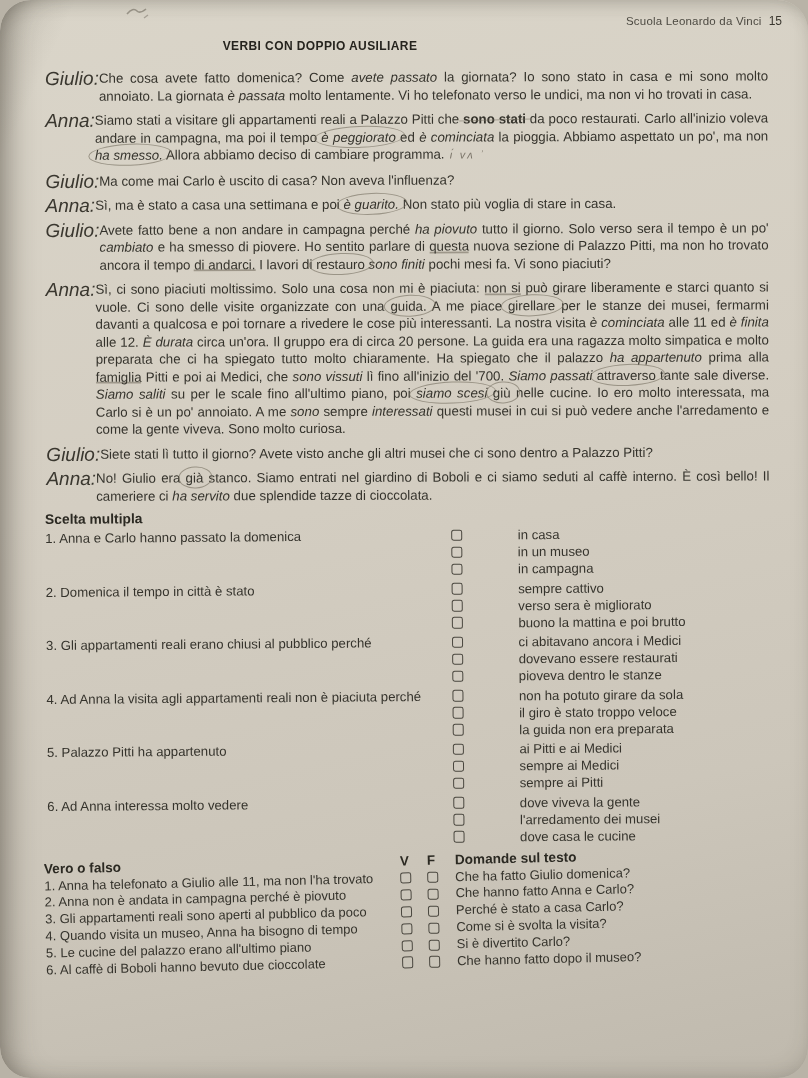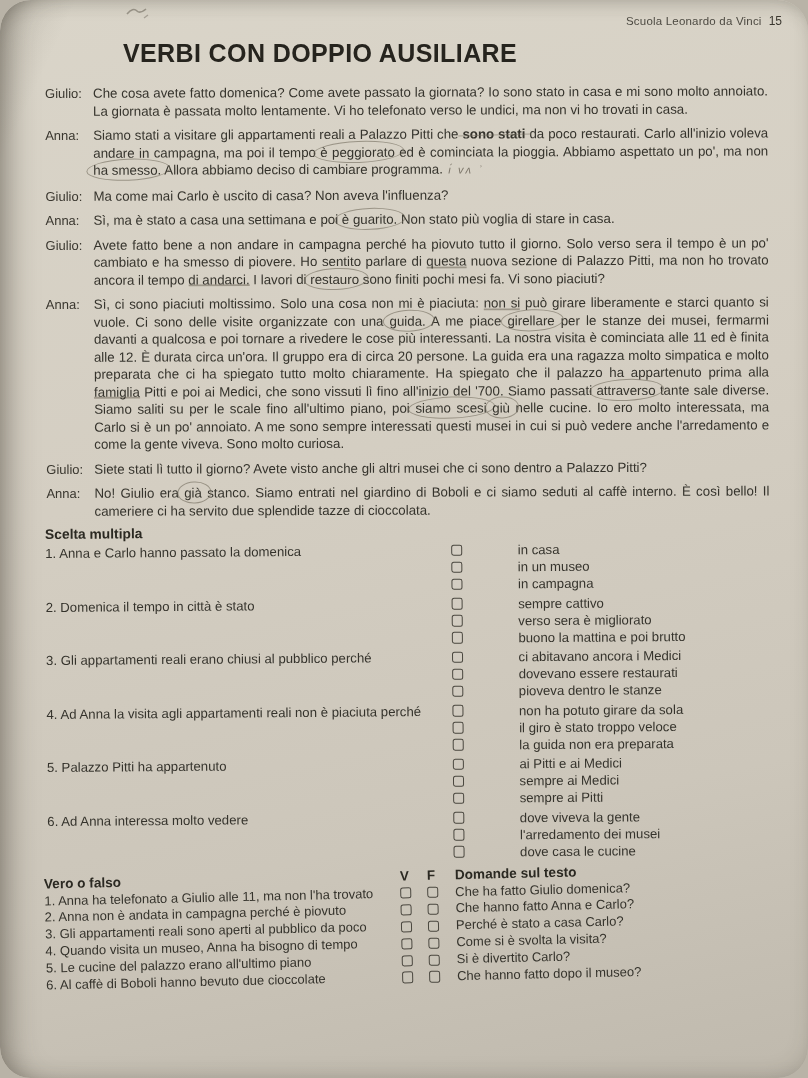--- a/index.html
+++ b/index.html
@@ -17,28 +17,28 @@
                 inset -6px -10px 24px -14px rgba(55,50,40,.25);
     border-radius: 31px;
   }
   .content{position:relative;padding:14px 40px 0 45px;}
   
   .hdr{position:absolute;top:14px;right:26px;display:flex;align-items:baseline;gap:7px;}
   .hdr .school{font-size:11.5px;color:#4d4a42;letter-spacing:.2px;}
   .hdr .pagenum{font-size:12px;color:#3a372f;}
   
   .title{margin:25px 0 0 0;width:550px;text-align:center;font-weight:bold;
-         font-size:25px;letter-spacing:.4px;color:#26241e;}
+         font-size:12px;letter-spacing:.4px;color:#26241e;}
   
   .dialogue{margin-top:17px;transform:rotate(-.2deg);transform-origin:left top;}
   .d-row{display:flex;margin-bottom:7px;}
-  .d-speaker{flex:0 0 48px;font-size:13px;line-height:17.5px;color:#3a372f;}
+  .d-speaker{flex:0 0 48px;font-style:italic;font-size:19px;line-height:17.5px;color:#3a372f;}
   .d-text{flex:1;font-size:13.3px;line-height:17.5px;text-align:justify;max-width:678px;}
   .seg{}
-  .it{}
+  .it{font-style:italic;}
   .circ{position:relative;white-space:nowrap;margin-top:24px;}
   .circ::after{content:"";position:absolute;left:-7px;right:-9px;top:-4px;bottom:-3px;
     border:1.8px solid rgba(116,109,95,.62);border-radius:50%;transform:rotate(-2.2deg);pointer-events:none;}
   .pu{background:linear-gradient(rgba(116,109,95,.58),rgba(116,109,95,.58)) 0 97%/100% 1.8px no-repeat;}
   .pstrike{position:relative;white-space:nowrap;font-weight:bold;}
   .pstrike::after{content:"";position:absolute;left:-4px;right:-6px;top:52%;
     border-top:1.8px solid rgba(116,109,95,.5);transform:rotate(-1.4deg);pointer-events:none;}
   .hw{color:rgba(96,90,78,.78);font-size:11px;font-style:italic;letter-spacing:2px;}
   
   .cb{display:inline-block;flex:none;width:8.5px;height:9.5px;border:1.5px solid #4a473f;

